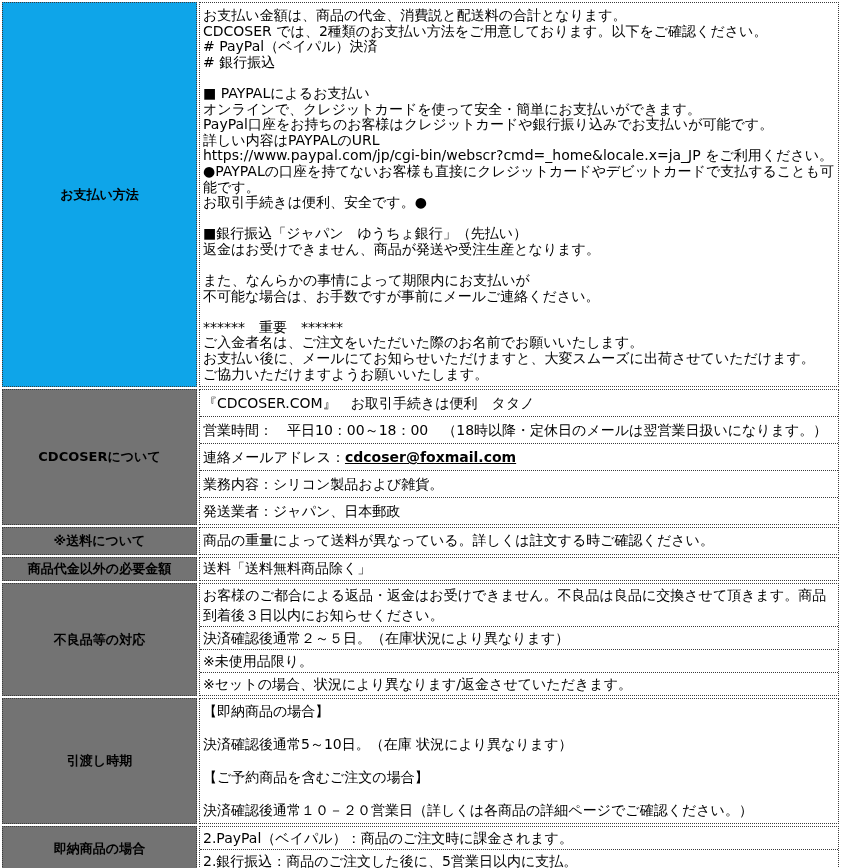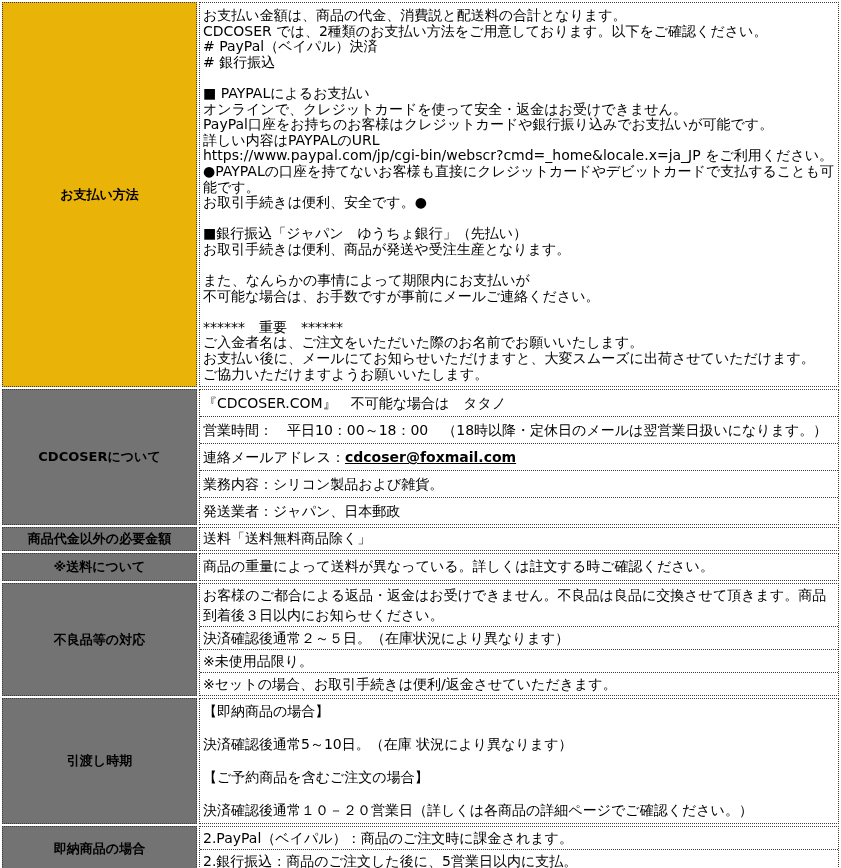--- a/index.html
+++ b/index.html
@@ -24,21 +24,21 @@
   td { border: 1px dotted #3a3a3a; vertical-align: top; }
   td.label {
     width: 195px;
     vertical-align: middle;
     text-align: center;
     font-weight: bold;
     font-size: 13px;
     background: #737373;
     padding: 2px;
   }
-  td.label.first { background: #eab308; }
+  td.label.first { background: #0ea5e9; }
   td.content { background: #ffffff; font-size: 14px; padding: 2px 3px; }
   td.content.lines-pad { padding: 5px 3px 4px 3px; }
   td.content.nopad { padding: 0; }
   td.content.mid { padding: 4px 3px; }
   .line { line-height: 15.6px; min-height: 15.6px; white-space: normal; }
   .delivery-line { line-height: 16.5px; min-height: 16.5px; }
   td.nopad > .sub:not(:first-child) { border-top: 1px dotted #3a3a3a; }
   .sub.roomy { padding: 5px 3px; line-height: 16px; min-height: 26px; }
   .sub.tight { padding: 1px 3px; line-height: 20px; }
   .bold { font-weight: bold; text-decoration: underline; }
@@ -52,68 +52,68 @@
     <tbody>
         <tr>
       <td class="label first">お支払い方法</td>
       <td class="content lines-pad">
             <div class="line">お支払い金額は、商品の代金、消費説と配送料の合計となります。</div>
             <div class="line">CDCOSER では、2種類のお支払い方法をご用意しております。以下をご確認ください。</div>
             <div class="line"># PayPal（ベイパル）決済</div>
             <div class="line"># 銀行振込</div>
             <div class="line">&nbsp;</div>
             <div class="line">■ PAYPALによるお支払い</div>
-            <div class="line">オンラインで、クレジットカードを使って安全・返金はお受けできません。</div>
+            <div class="line">オンラインで、クレジットカードを使って安全・簡単にお支払いができます。</div>
             <div class="line">PayPal口座をお持ちのお客様はクレジットカードや銀行振り込みでお支払いが可能です。</div>
             <div class="line">詳しい内容はPAYPALのURL</div>
             <div class="line">https://www.paypal.com/jp/cgi-bin/webscr?cmd=_home&amp;locale.x=ja_JP をご利用ください。</div>
             <div class="line">●PAYPALの口座を持てないお客様も直接にクレジットカードやデビットカードで支払することも可能です。</div>
             <div class="line">お取引手続きは便利、安全です。●</div>
             <div class="line">&nbsp;</div>
             <div class="line">■銀行振込「ジャパン　ゆうちょ銀行」（先払い）</div>
-            <div class="line">お取引手続きは便利、商品が発送や受注生産となります。</div>
+            <div class="line">返金はお受けできません、商品が発送や受注生産となります。</div>
             <div class="line">&nbsp;</div>
             <div class="line">また、なんらかの事情によって期限内にお支払いが</div>
             <div class="line">不可能な場合は、お手数ですが事前にメールご連絡ください。</div>
             <div class="line">&nbsp;</div>
             <div class="line">******　重要　******</div>
             <div class="line">ご入金者名は、ご注文をいただいた際のお名前でお願いいたします。</div>
             <div class="line">お支払い後に、メールにてお知らせいただけますと、大変スムーズに出荷させていただけます。</div>
             <div class="line">ご協力いただけますようお願いいたします。</div>
           </td>
     </tr>
 
     <tr>
       <td class="label">CDCOSERについて</td>
       <td class="content nopad">
-        <div class="sub roomy">『CDCOSER.COM』　不可能な場合は　タタノ</div>
+        <div class="sub roomy">『CDCOSER.COM』　お取引手続きは便利　タタノ</div>
         <div class="sub roomy">営業時間：　平日10：00～18：00　（18時以降・定休日のメールは翌営業日扱いになります。）</div>
         <div class="sub roomy"><span>連絡メールアドレス：</span><span class="bold">cdcoser@foxmail.com</span></div>
         <div class="sub roomy">業務内容：シリコン製品および雑貨。</div>
         <div class="sub roomy">発送業者：ジャパン、日本郵政</div>
       </td>
     </tr>
 
     <tr>
-      <td class="label">商品代金以外の必要金額</td>
-      <td class="content">送料「送料無料商品除く」</td>
+      <td class="label">※送料について</td>
+      <td class="content mid">商品の重量によって送料が異なっている。詳しくは註文する時ご確認ください。</td>
     </tr>
 
     <tr>
-      <td class="label">※送料について</td>
-      <td class="content mid">商品の重量によって送料が異なっている。詳しくは註文する時ご確認ください。</td>
+      <td class="label">商品代金以外の必要金額</td>
+      <td class="content">送料「送料無料商品除く」</td>
     </tr>
 
     <tr>
       <td class="label">不良品等の対応</td>
       <td class="content nopad">
             <div class="sub tight">お客様のご都合による返品・返金はお受けできません。不良品は良品に交換させて頂きます。商品到着後３日以内にお知らせください。</div>
             <div class="sub tight">決済確認後通常２～５日。（在庫状況により異なります）</div>
             <div class="sub tight">※未使用品限り。</div>
-            <div class="sub tight">※セットの場合、お取引手続きは便利/返金させていただきます。</div>
+            <div class="sub tight">※セットの場合、状況により異なります/返金させていただきます。</div>
           </td>
     </tr>
 
     <tr>
       <td class="label">引渡し時期</td>
       <td class="content mid">
             <div class="line delivery-line">【即納商品の場合】</div>
             <div class="line delivery-line">&nbsp;</div>
             <div class="line delivery-line">決済確認後通常5～10日。（在庫 状況により異なります）</div>
             <div class="line delivery-line">&nbsp;</div>

